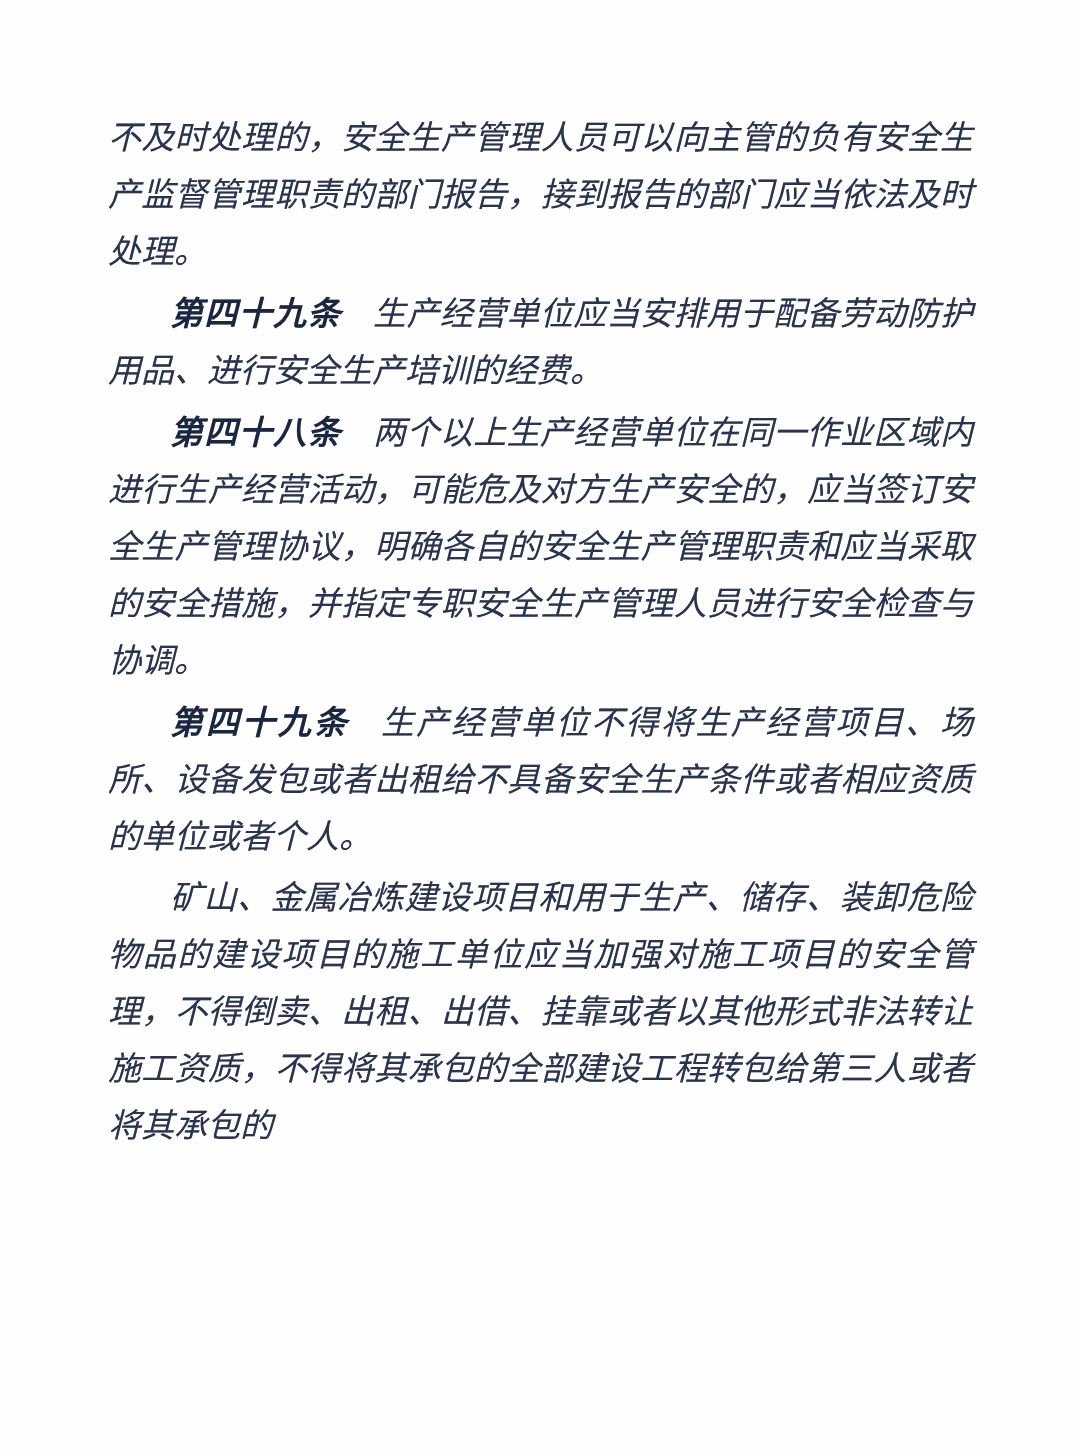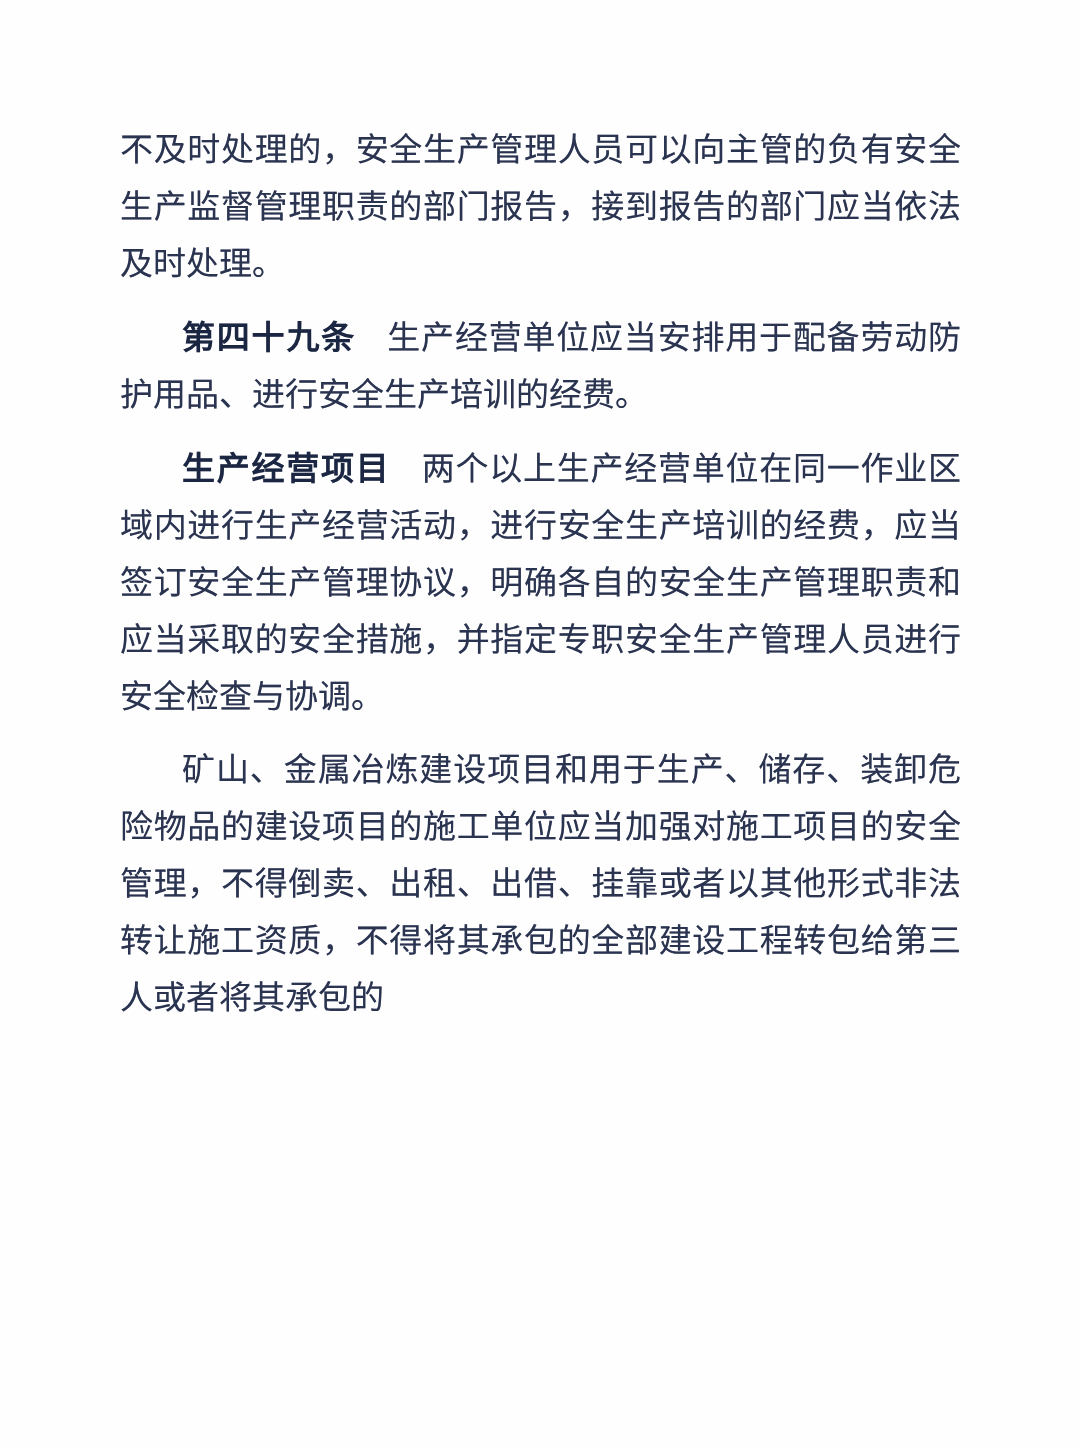--- a/index.html
+++ b/index.html
@@ -21,22 +21,23 @@
     font-family: "Liberation Serif", "DejaVu Serif", serif;
     font-size: 33px;
     line-height: 57px;
     color: #2a3450;
     text-align: justify;
     text-justify: inter-character;
     
     text-shadow: 0 0 0.6px rgba(42,52,80,0.45);
   }
   .para {
-    margin: 16px;
+    margin: 4px;
     padding: 0;
+    font-style: italic;
   }
   .para.indent {
     text-indent: 62px;
   }
   .article {
     font-family: "Liberation Sans", "DejaVu Sans", sans-serif;
     font-weight: 700;
     color: #1b2642;
     letter-spacing: 1px;
     margin-right: 0.95em;
@@ -49,20 +50,21 @@
 </head>
 <body>
 
 <div class="page">
   <div class="doc-body">
 
     <p class="para"><span>不及时处理的，安全生产管理人员可以向主管的负有安全生产监督管理职责的部门报告，接到报告的部门应当依法及时处理。</span></p>
 
     <p class="para indent"><span class="article">第四十九条</span><span>生产经营单位应当安排用于配备劳动防护用品、进行安全生产培训的经费。</span></p>
 
-    <p class="para indent"><span class="article">生产经营项目</span><span>两个以上生产经营单位在同一作业区域内进行生产经营活动，进行安全生产培训的经费，应当签订安全生产管理协议，明确各自的安全生产管理职责和应当采取的安全措施，并指定专职安全生产管理人员进行安全检查与协调。</span></p>
+    <p class="para indent"><span class="article">第四十八条</span><span>两个以上生产经营单位在同一作业区域内进行生产经营活动，可能危及对方生产安全的，应当签订安全生产管理协议，明确各自的安全生产管理职责和应当采取的安全措施，并指定专职安全生产管理人员进行安全检查与协调。</span></p>
 
+    <p class="para indent"><span class="article">第四十九条</span><span>生产经营单位不得将生产经营项目、场所、设备发包或者出租给不具备安全生产条件或者相应资质的单位或者个人。</span></p>
 
 
     <p class="para indent"><span>矿山、金属冶炼建设项目和用于生产、储存、装卸危险物品的建设项目的施工单位应当加强对施工项目的安全管理，不得倒卖、出租、出借、挂靠或者以其他形式非法转让施工资质，不得将其承包的全部建设工程转包给第三人或者将其承包的</span></p>
 
   </div>
 </div>
 
 </body></html>

